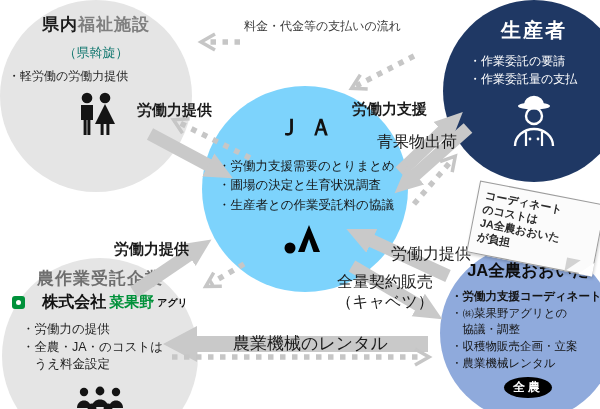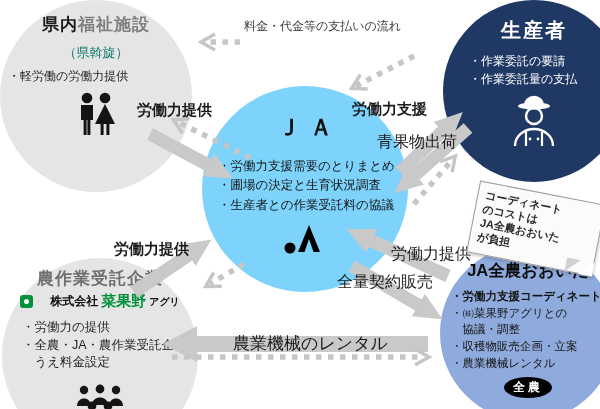--- a/index.html
+++ b/index.html
@@ -22,21 +22,21 @@
   .p-title{font-size:20px;font-weight:bold;padding-top:17px;letter-spacing:2px;}
   .p-bullets{font-size:12px;text-align:left;margin:8px 0 0 26px;line-height:1.5;}
   .p-icon{margin-top:2px;}
   
   .j-title{font-size:23px;font-weight:bold;letter-spacing:9px;padding:26px 0 0 9px;color:#111;}
   .j-bullets{font-size:12.5px;text-align:left;margin:14px 0 0 16px;line-height:1.55;color:#151515;}
   .j-icon{margin-top:6px;}
   
   .ct-title{font-size:17px;font-weight:bold;color:#6f6f6f;padding-top:9px;letter-spacing:1px;}
   .ct-company{display:flex;justify-content:center;align-items:center;gap:3px;margin-top:2px;}
-  .ct-kabu{font-size:12px;font-weight:bold;color:#111;margin-left:14px;}
+  .ct-kabu{font-size:16px;font-weight:bold;color:#111;margin-left:14px;}
   .ct-green{font-size:15px;font-weight:bold;color:#00913a;}
   .ct-black{font-size:10px;font-weight:bold;color:#111;}
   .nk-badge{display:inline-block;width:13px;height:13px;background:#00913a;border-radius:3px;position:relative;}
   .nk-badge .nk-dot{position:absolute;left:4px;top:4px;width:5px;height:5px;background:#fff;border-radius:50%;}
   .ct-bullets{font-size:12.5px;text-align:left;margin:8px 0 12px 20px;line-height:1.4;color:#1f1f1f;}
   .ct-icon{margin-top:3px;}
   
   .z-title{font-size:16.5px;font-weight:bold;padding-top:15px;color:#0e0e0e;}
   .z-bullets{font-size:11.5px;text-align:left;margin:6px 0 0 11px;line-height:1.45;color:#141414;}
   .z-bullets .b0{font-weight:bold;}
@@ -129,21 +129,21 @@
     <div class="ct-company">
       <span class="nk-badge">
           <span class="nk-dot"></span>
         </span>
       <span class="ct-kabu">株式会社</span>
       <span class="ct-green">菜果野</span>
       <span class="ct-black">アグリ</span>
     </div>
     <div class="ct-bullets">
       <div>・労働力の提供</div>
-      <div>・全農・JA・農作業受託企業</div>
+      <div>・全農・JA・のコストは</div>
       <div>　うえ料金設定</div>
     </div>
     <div class="ct-icon">
       <svg width="52" height="42" viewBox="0 0 52 42">
         <g fill="#141414">
           <circle cx="10" cy="6" r="4.2"></circle>
             <path d="M3,22 C3,12 17,12 17,22 Z"></path>
           <circle cx="26" cy="5" r="4.4"></circle>
             <path d="M18,21 C18,11 34,11 34,21 Z"></path>
           <circle cx="42" cy="6" r="4.2"></circle>
@@ -199,20 +199,21 @@
   </svg>
 
   <div class="lbl" id="l-payment">料金・代金等の支払いの流れ</div>
   <div class="lbl" id="l-labor-top">労働力提供</div>
   <div class="lbl" id="l-ship">青果物出荷</div>
   <div class="lbl" id="l-support">労働力支援</div>
   <div class="lbl" id="l-labor-bottom">労働力提供</div>
   <div class="lbl" id="l-proposal">労働力提供</div>
   <div class="lbl" id="l-sales">
     <div>全量契約販売</div>
+    <div>（キャベツ）</div>
   </div>
   <div class="lbl" id="l-rental">農業機械のレンタル</div>
 
   <div id="note">
     <div>コーディネート</div>
     <div>のコストは</div>
     <div>JA全農おおいた</div>
     <div>が負担</div>
   </div>
 

